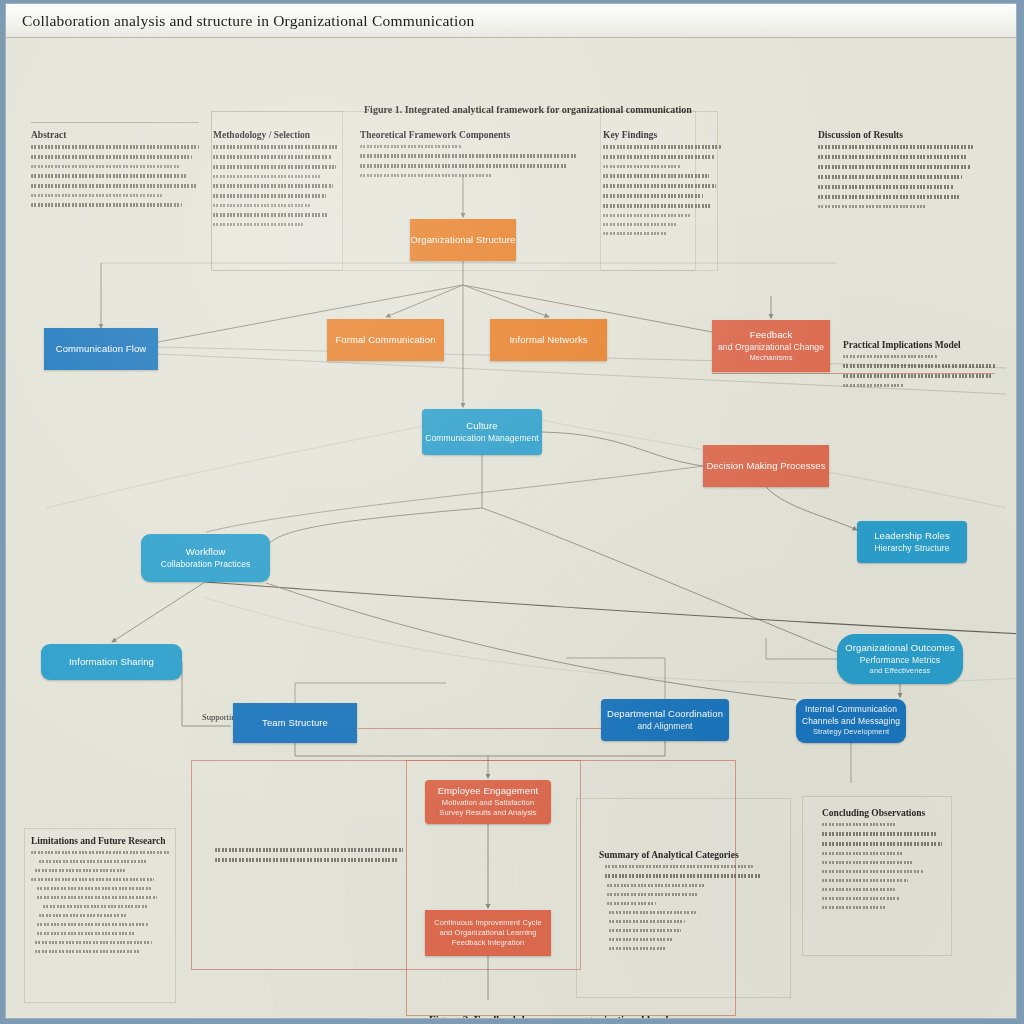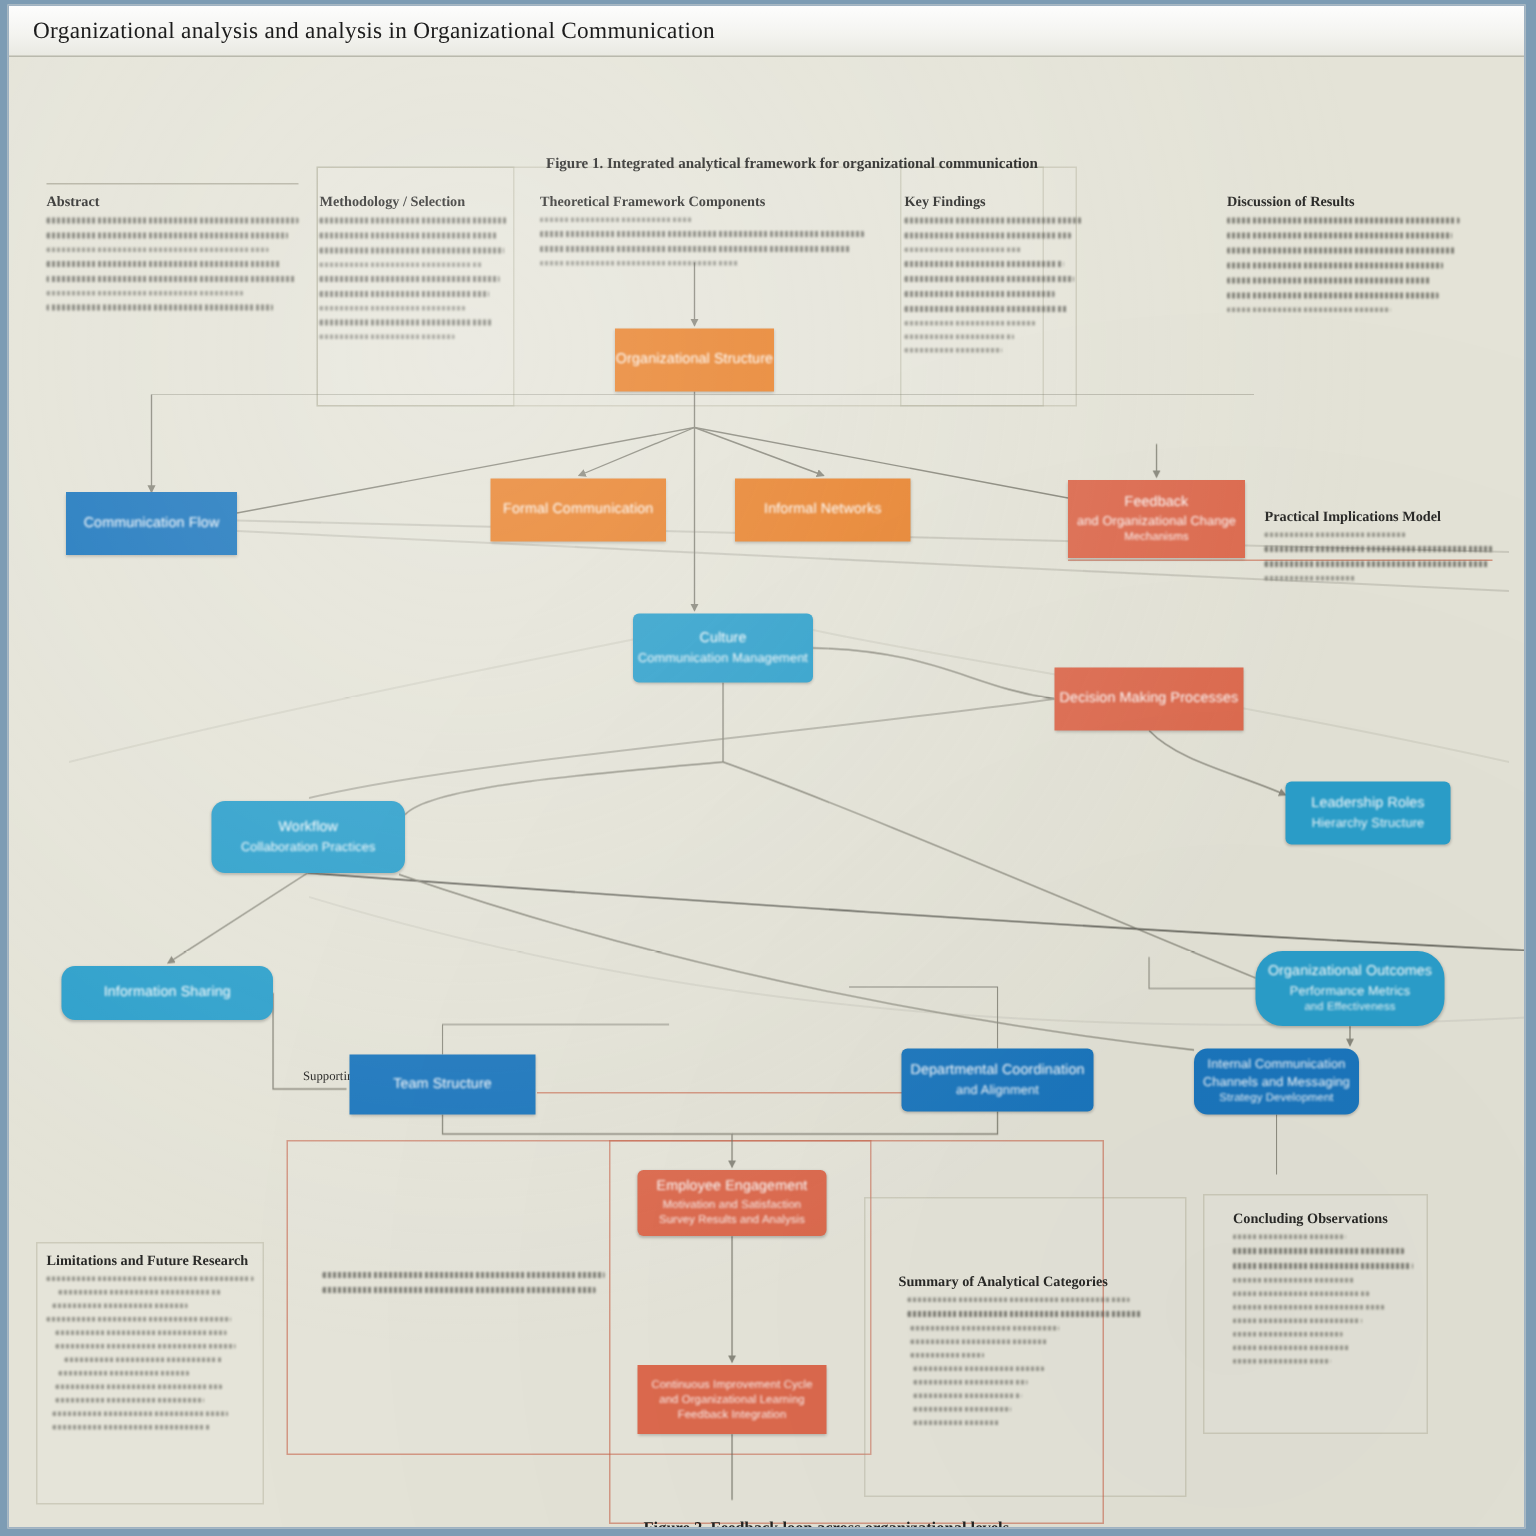--- a/index.html
+++ b/index.html
@@ -139,21 +139,21 @@
     font-weight: 700;
   }
 </style>
 </head>
 <body>
 
 <div id="window">
   <div id="window-inner">
 
     <div id="titlebar">
-      <div id="title-text">Organizational analysis and analysis in Organizational Communication</div>
+      <div id="title-text">Collaboration analysis and structure in Organizational Communication</div>
     </div>
 
     <div id="canvas">
 
       <div class="panel faint" style="left:205px;top:73px;width:485px;height:160px;"></div>
       <div class="panel faint" style="left:594px;top:73px;width:118px;height:160px;"></div>
       <div class="panel faint" style="left:205px;top:73px;width:132px;height:160px;"></div>
       <div class="panel red" style="left:185px;top:722px;width:390px;height:210px;"></div>
       <div class="panel faint" style="left:18px;top:790px;width:152px;height:175px;"></div>
       <div class="panel faint" style="left:570px;top:760px;width:215px;height:200px;"></div>

